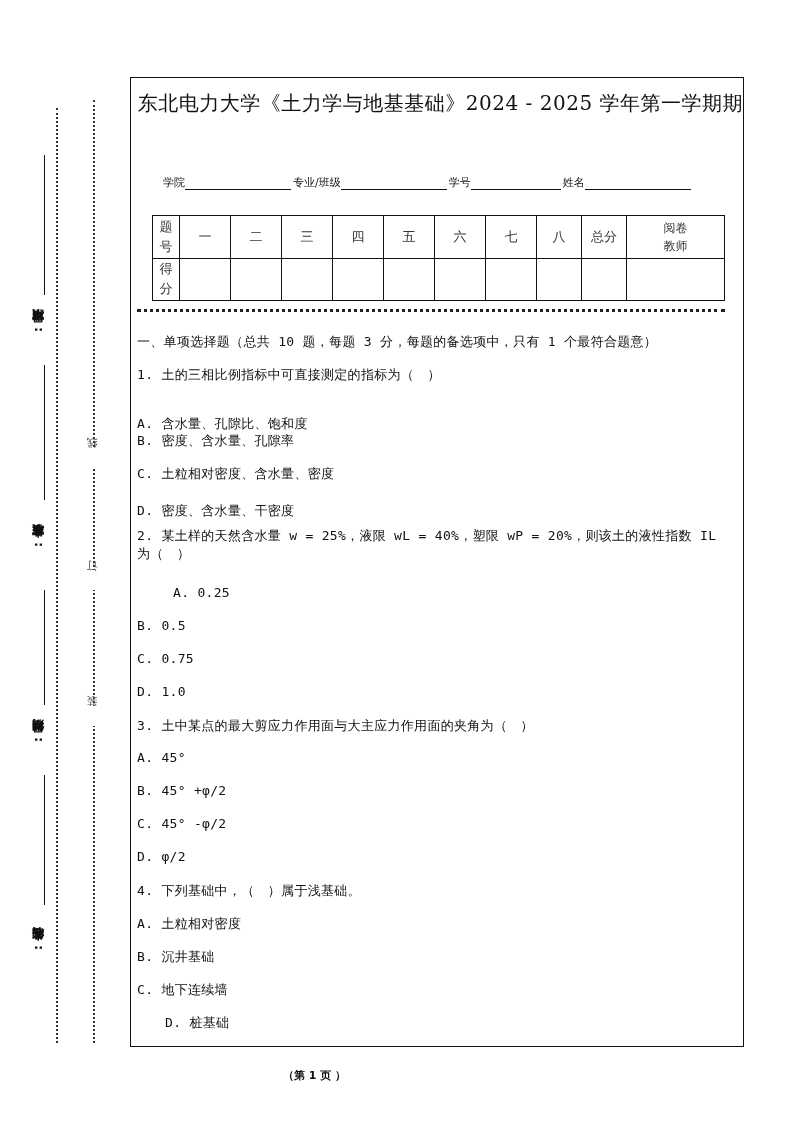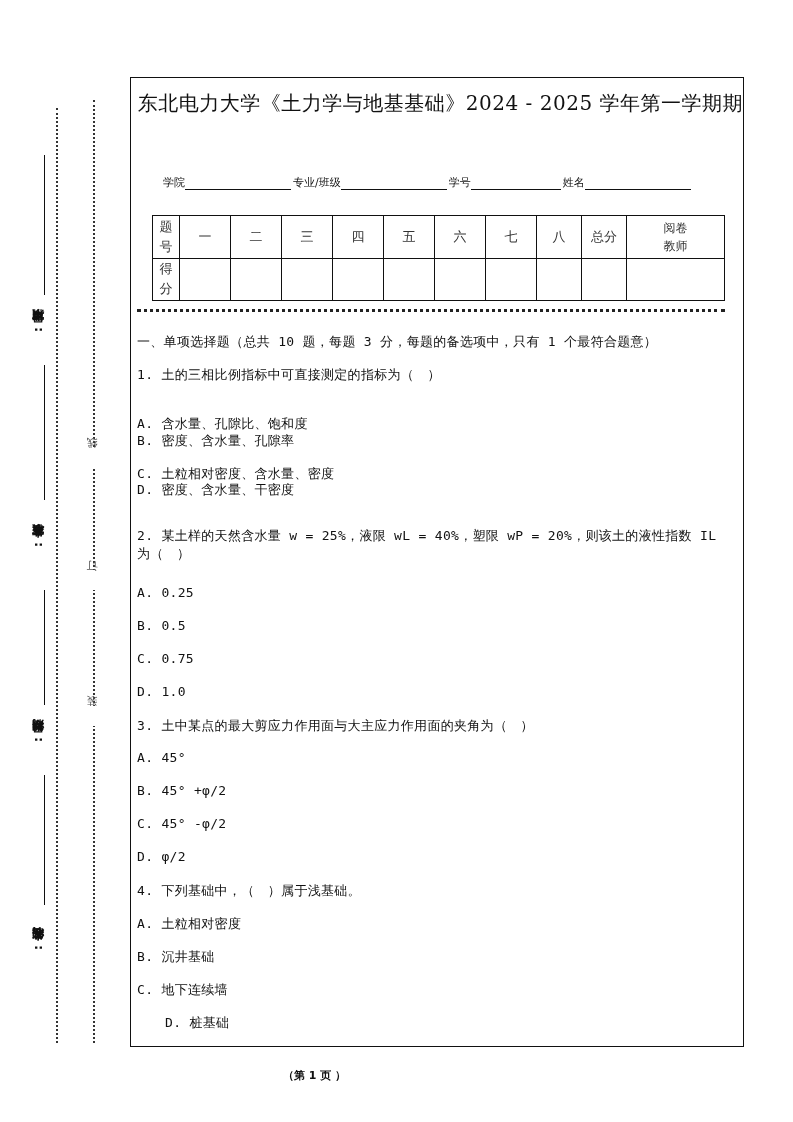--- a/index.html
+++ b/index.html
@@ -141,24 +141,24 @@
 
   <div class="sep-dots"></div>
 
   <div class="content">
     <div class="line" style="top:0px;">一、单项选择题（总共 10 题，每题 3 分，每题的备选项中，只有 1 个最符合题意）</div>
 
     <div class="line" style="top:33px;">1. 土的三相比例指标中可直接测定的指标为（　）</div>
     <div class="line" style="top:58px;margin-top:24px;">A. 含水量、孔隙比、饱和度</div>
     <div class="line" style="top:99px;">B. 密度、含水量、孔隙率</div>
     <div class="line" style="top:132px;">C. 土粒相对密度、含水量、密度</div>
-    <div class="line" style="top:148px;text-align:center;">D. 密度、含水量、干密度</div>
+    <div class="line" style="top:169px;text-align:center;">D. 密度、含水量、干密度</div>
 
     <div class="line wrap" style="top:194px;">2. 某土样的天然含水量 w = 25%，液限 wL = 40%，塑限 wP = 20%，则该土的液性指数 IL 为（　）</div>
-    <div class="line" style="top:252px;">A. 0.25</div>
+    <div class="line" style="top:252px;margin-left:36px;">A. 0.25</div>
     <div class="line" style="top:285px;">B. 0.5</div>
     <div class="line" style="top:318px;text-align:center;">C. 0.75</div>
     <div class="line" style="top:351px;">D. 1.0</div>
 
     <div class="line" style="top:384px;">3. 土中某点的最大剪应力作用面与大主应力作用面的夹角为（　）</div>
     <div class="line" style="top:417px;">A. 45°</div>
     <div class="line" style="top:450px;">B. 45° +φ/2</div>
     <div class="line" style="top:483px;">C. 45° -φ/2</div>
     <div class="line" style="top:516px;">D. φ/2</div>
 

